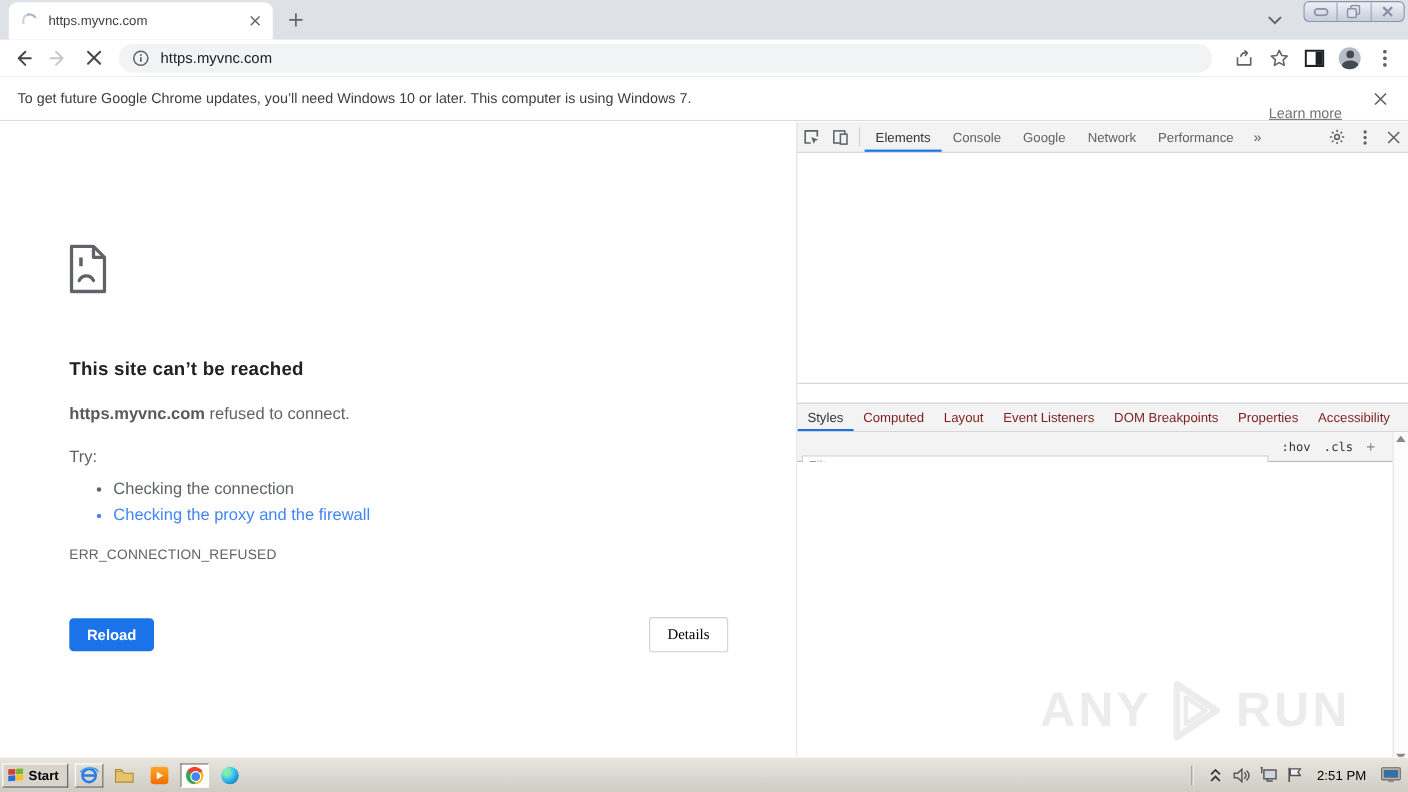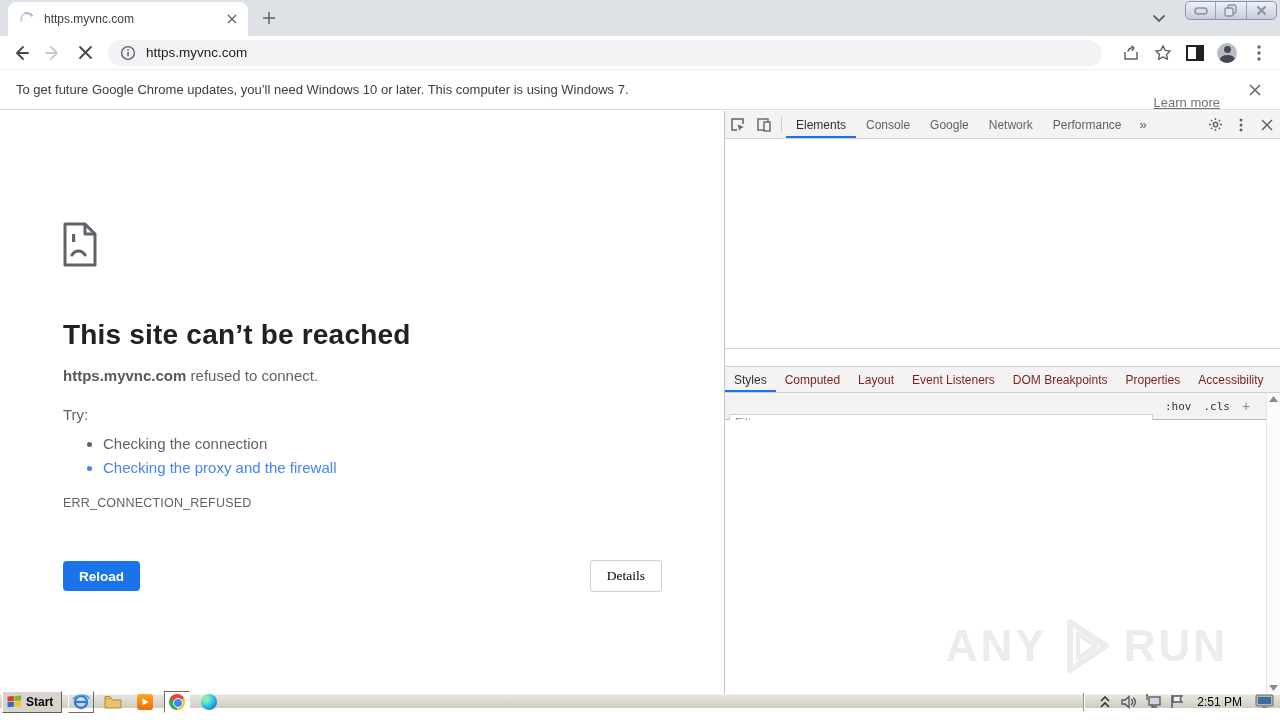--- a/index.html
+++ b/index.html
@@ -36,21 +36,21 @@
   .infobar { height:40px; background:#fff; border-bottom:1px solid #dadce0; display:flex; align-items:center; padding:0 16px; }
   .infobar-msg { font-size:13px; color:#3c4043; flex:1; }
   .infobar-link { font-size:13px; color:#737373; text-decoration:underline; margin-right:26px; cursor:pointer;margin-top:26px; }
   .infobar-x { width:18px; height:18px; display:flex; align-items:center; justify-content:center; }
 
   
   .main { position:absolute; top:111px; left:0; right:0; bottom:26px; display:flex; background:#fff; }
   .page { width:724px; position:relative; background:#fff; }
 
   .err { position:absolute; left:63px; top:111px; width:600px; }
-  .err h1 { font-size:28px; line-height:28px; font-weight:700; color:#202124; margin:50px 0 0 0; letter-spacing:.2px; }
+  .err h1 { font-size:17px; line-height:28px; font-weight:700; color:#202124; margin:50px 0 0 0; letter-spacing:.2px; }
   .err .sub { font-size:15px; color:#5f6368; margin-top:18px; }
   .err .sub b { font-weight:700; color:#56595e; }
   .err .try { font-size:15px; color:#5f6368; margin-top:22px; }
   .err ul { margin:9px 0 12px 40px; }
   .err li { font-size:15px; line-height:24px; color:#5f6368; }
   .err li.link { color:#4285f4; cursor:pointer; }
   .err .code { font-size:12.5px; color:#5f6368; margin-top:16px; letter-spacing:.2px; }
   .btn-row { display:flex; justify-content:space-between; align-items:center; width:599px; margin-top:50px; }
   .btn-reload { background:#1a73e8; color:#fff; font-size:13.5px; font-weight:600; border:none; border-radius:4px;
                 padding:0 16px; height:30px; cursor:pointer; font-family:Liberation Sans, sans-serif; }
@@ -83,21 +83,21 @@
   .dt-styles-body { flex:1; background:#fff; position:relative; }
   .dt-scrollbar { position:absolute; right:0; top:0; bottom:0; width:14px; background:#fcfcfc; border-left:1px solid #e4e4e4;
                   display:flex; flex-direction:column; justify-content:space-between; align-items:center; padding:3px 0; }
 
   
   .watermark { position:absolute; right:52px; bottom:16px; display:flex; align-items:center; gap:6px;
                user-select:none; pointer-events:none; }
   .wm-txt { font-size:44px; font-weight:700; color:#ececec; letter-spacing:3px; }
 
   
-  .taskbar { position:absolute; left:0; bottom:12px; width:1280px; height:14px;
+  .taskbar { position:absolute; left:0; bottom:0; width:1280px; height:32px;
              background:linear-gradient(#e8e5de,#cfccc4); border-top:1px solid #f6f5f1;
              display:flex; align-items:center; padding:0 2px; }
   .start-btn { height:22px; display:flex; align-items:center; gap:4px; padding:0 8px 0 4px; background:#d8d4cc;
                border:1px solid; border-color:#fff #5f5d57 #5f5d57 #fff; cursor:pointer; }
   .start-label { font-size:12px; font-weight:700; color:#000; }
   .tb-btn { width:26px; height:22px; display:flex; align-items:center; justify-content:center; margin-left:6px; cursor:pointer; }
   .tb-raised { border:1px solid; border-color:#fff #6e6b64 #6e6b64 #fff; }
   .tb-active { border:1px solid; border-color:#6e6b64 #fff #fff #6e6b64; background:#fff; }
   .chrome-ball { width:16px; height:16px; border-radius:50%;
                  background:conic-gradient(from -60deg, #ea4335 0 120deg, #fbbc05 120deg 240deg, #34a853 240deg 360deg);

